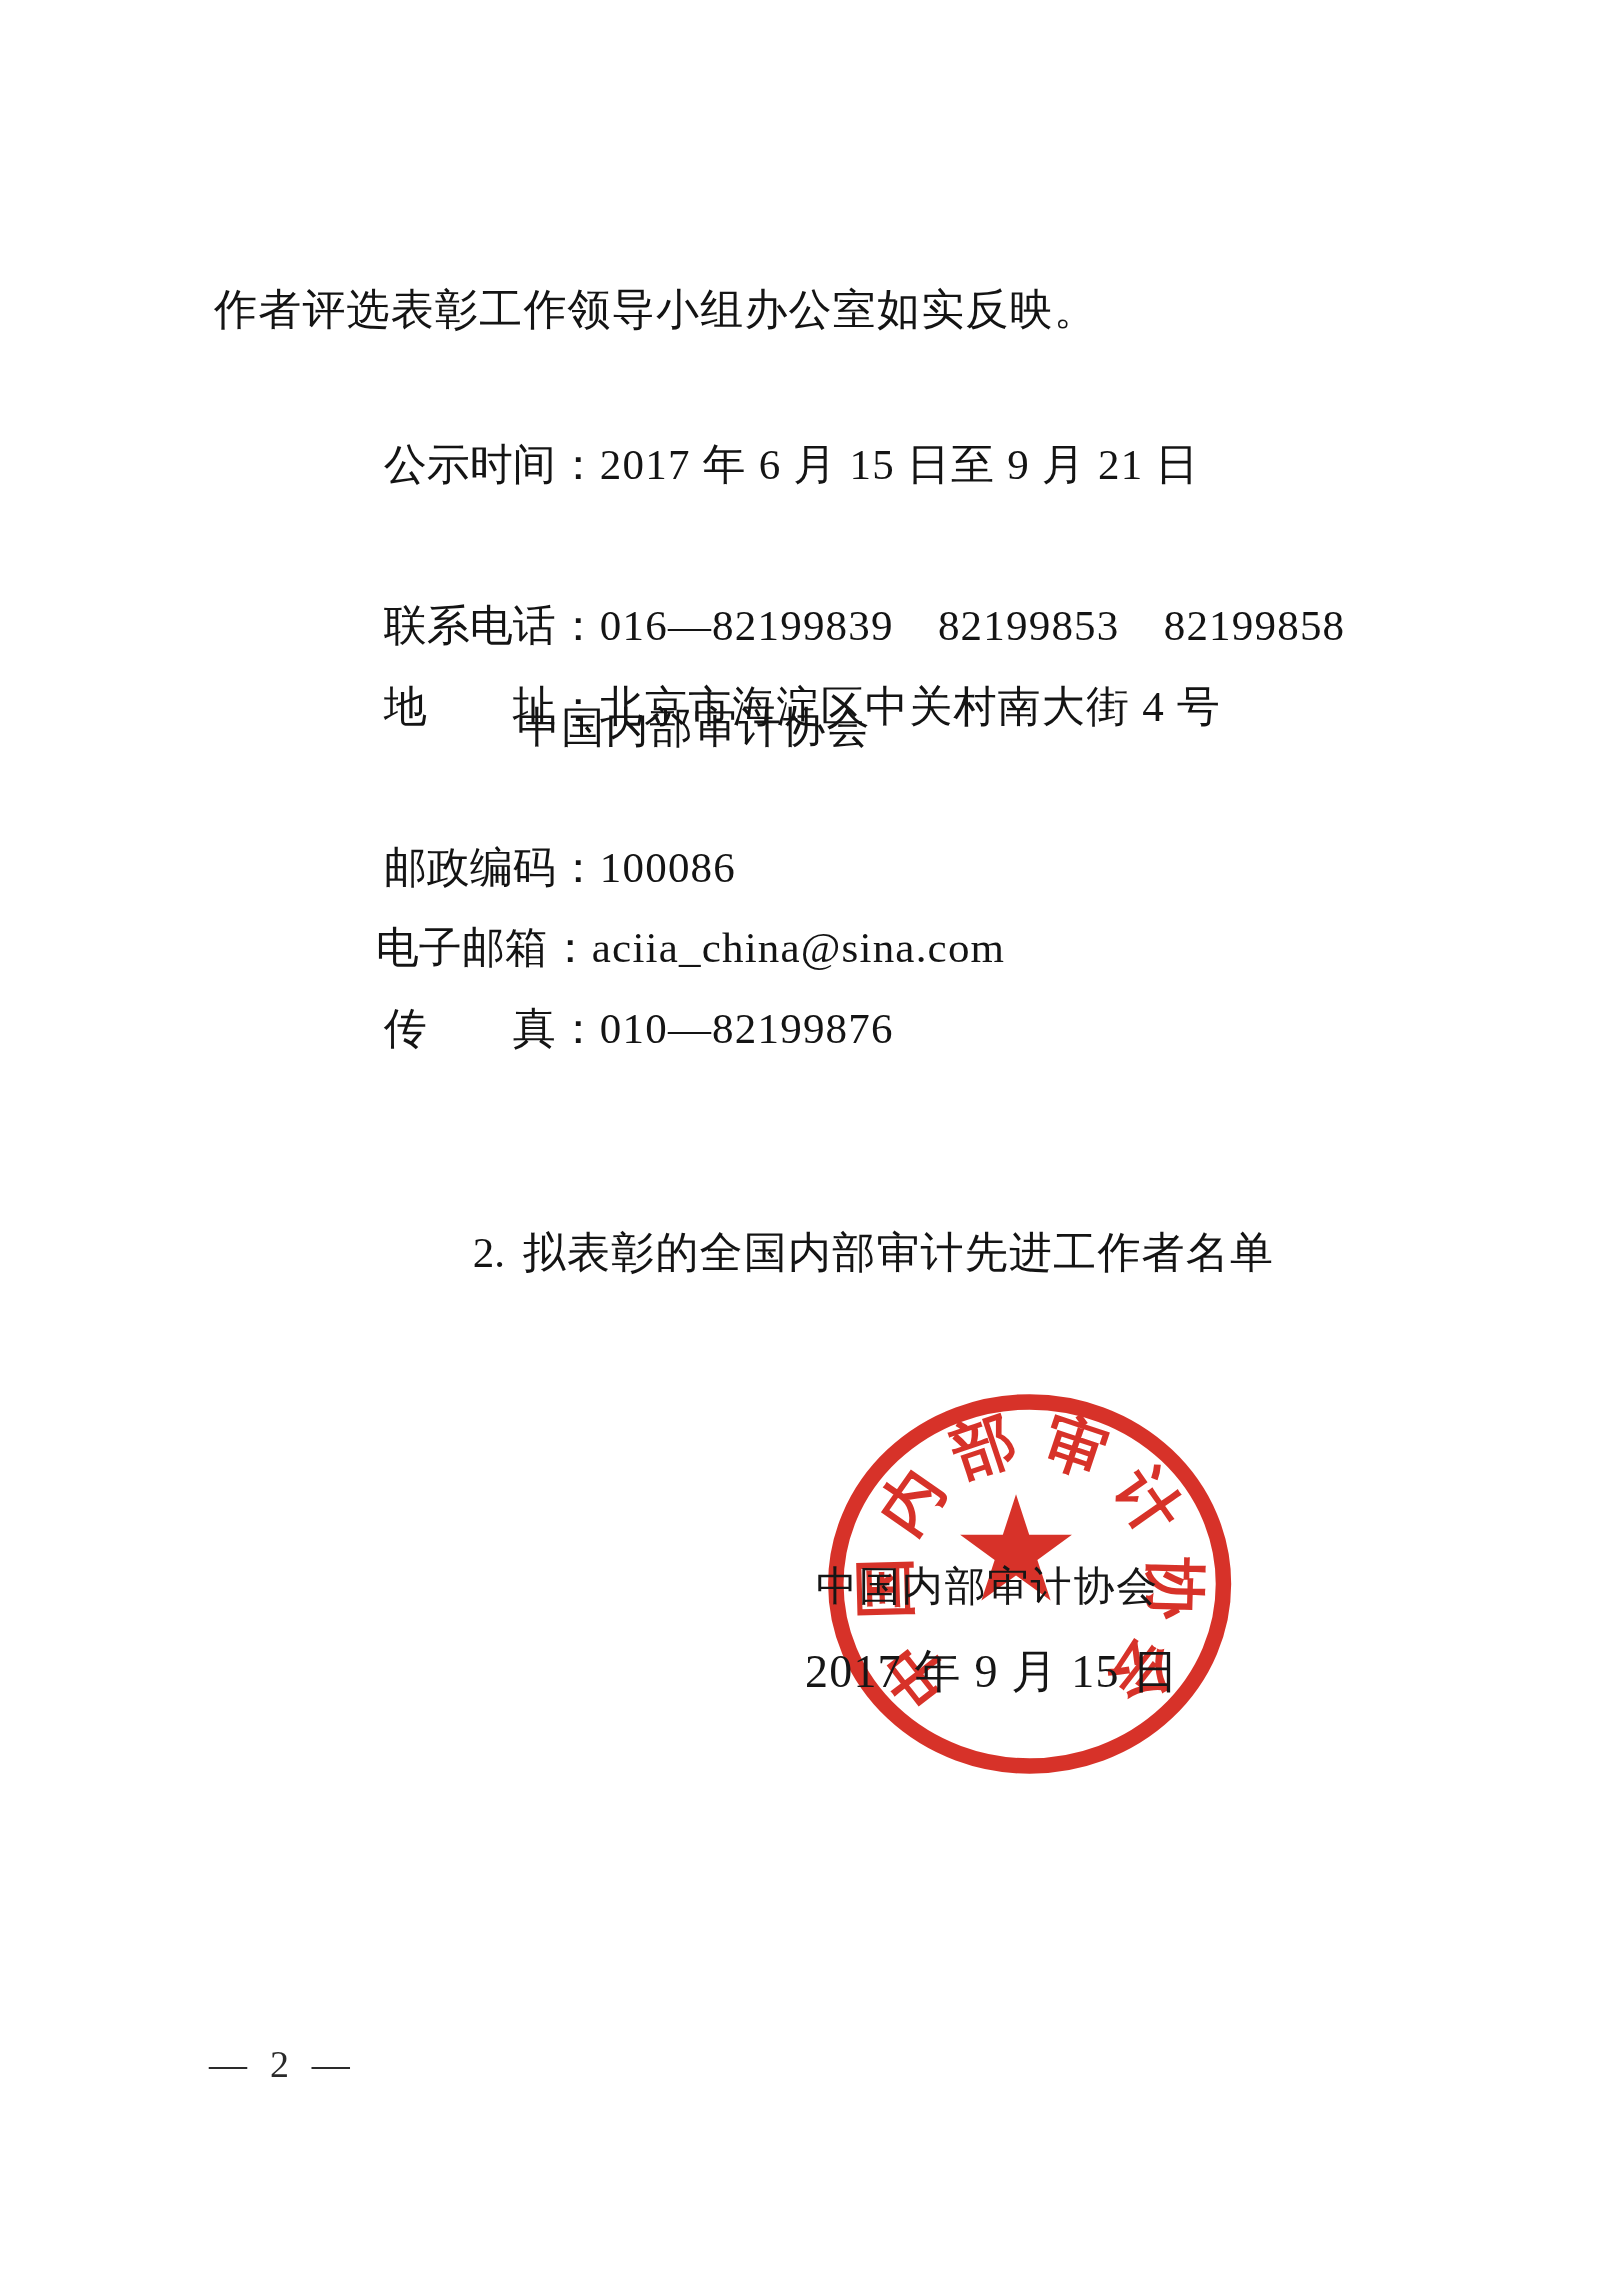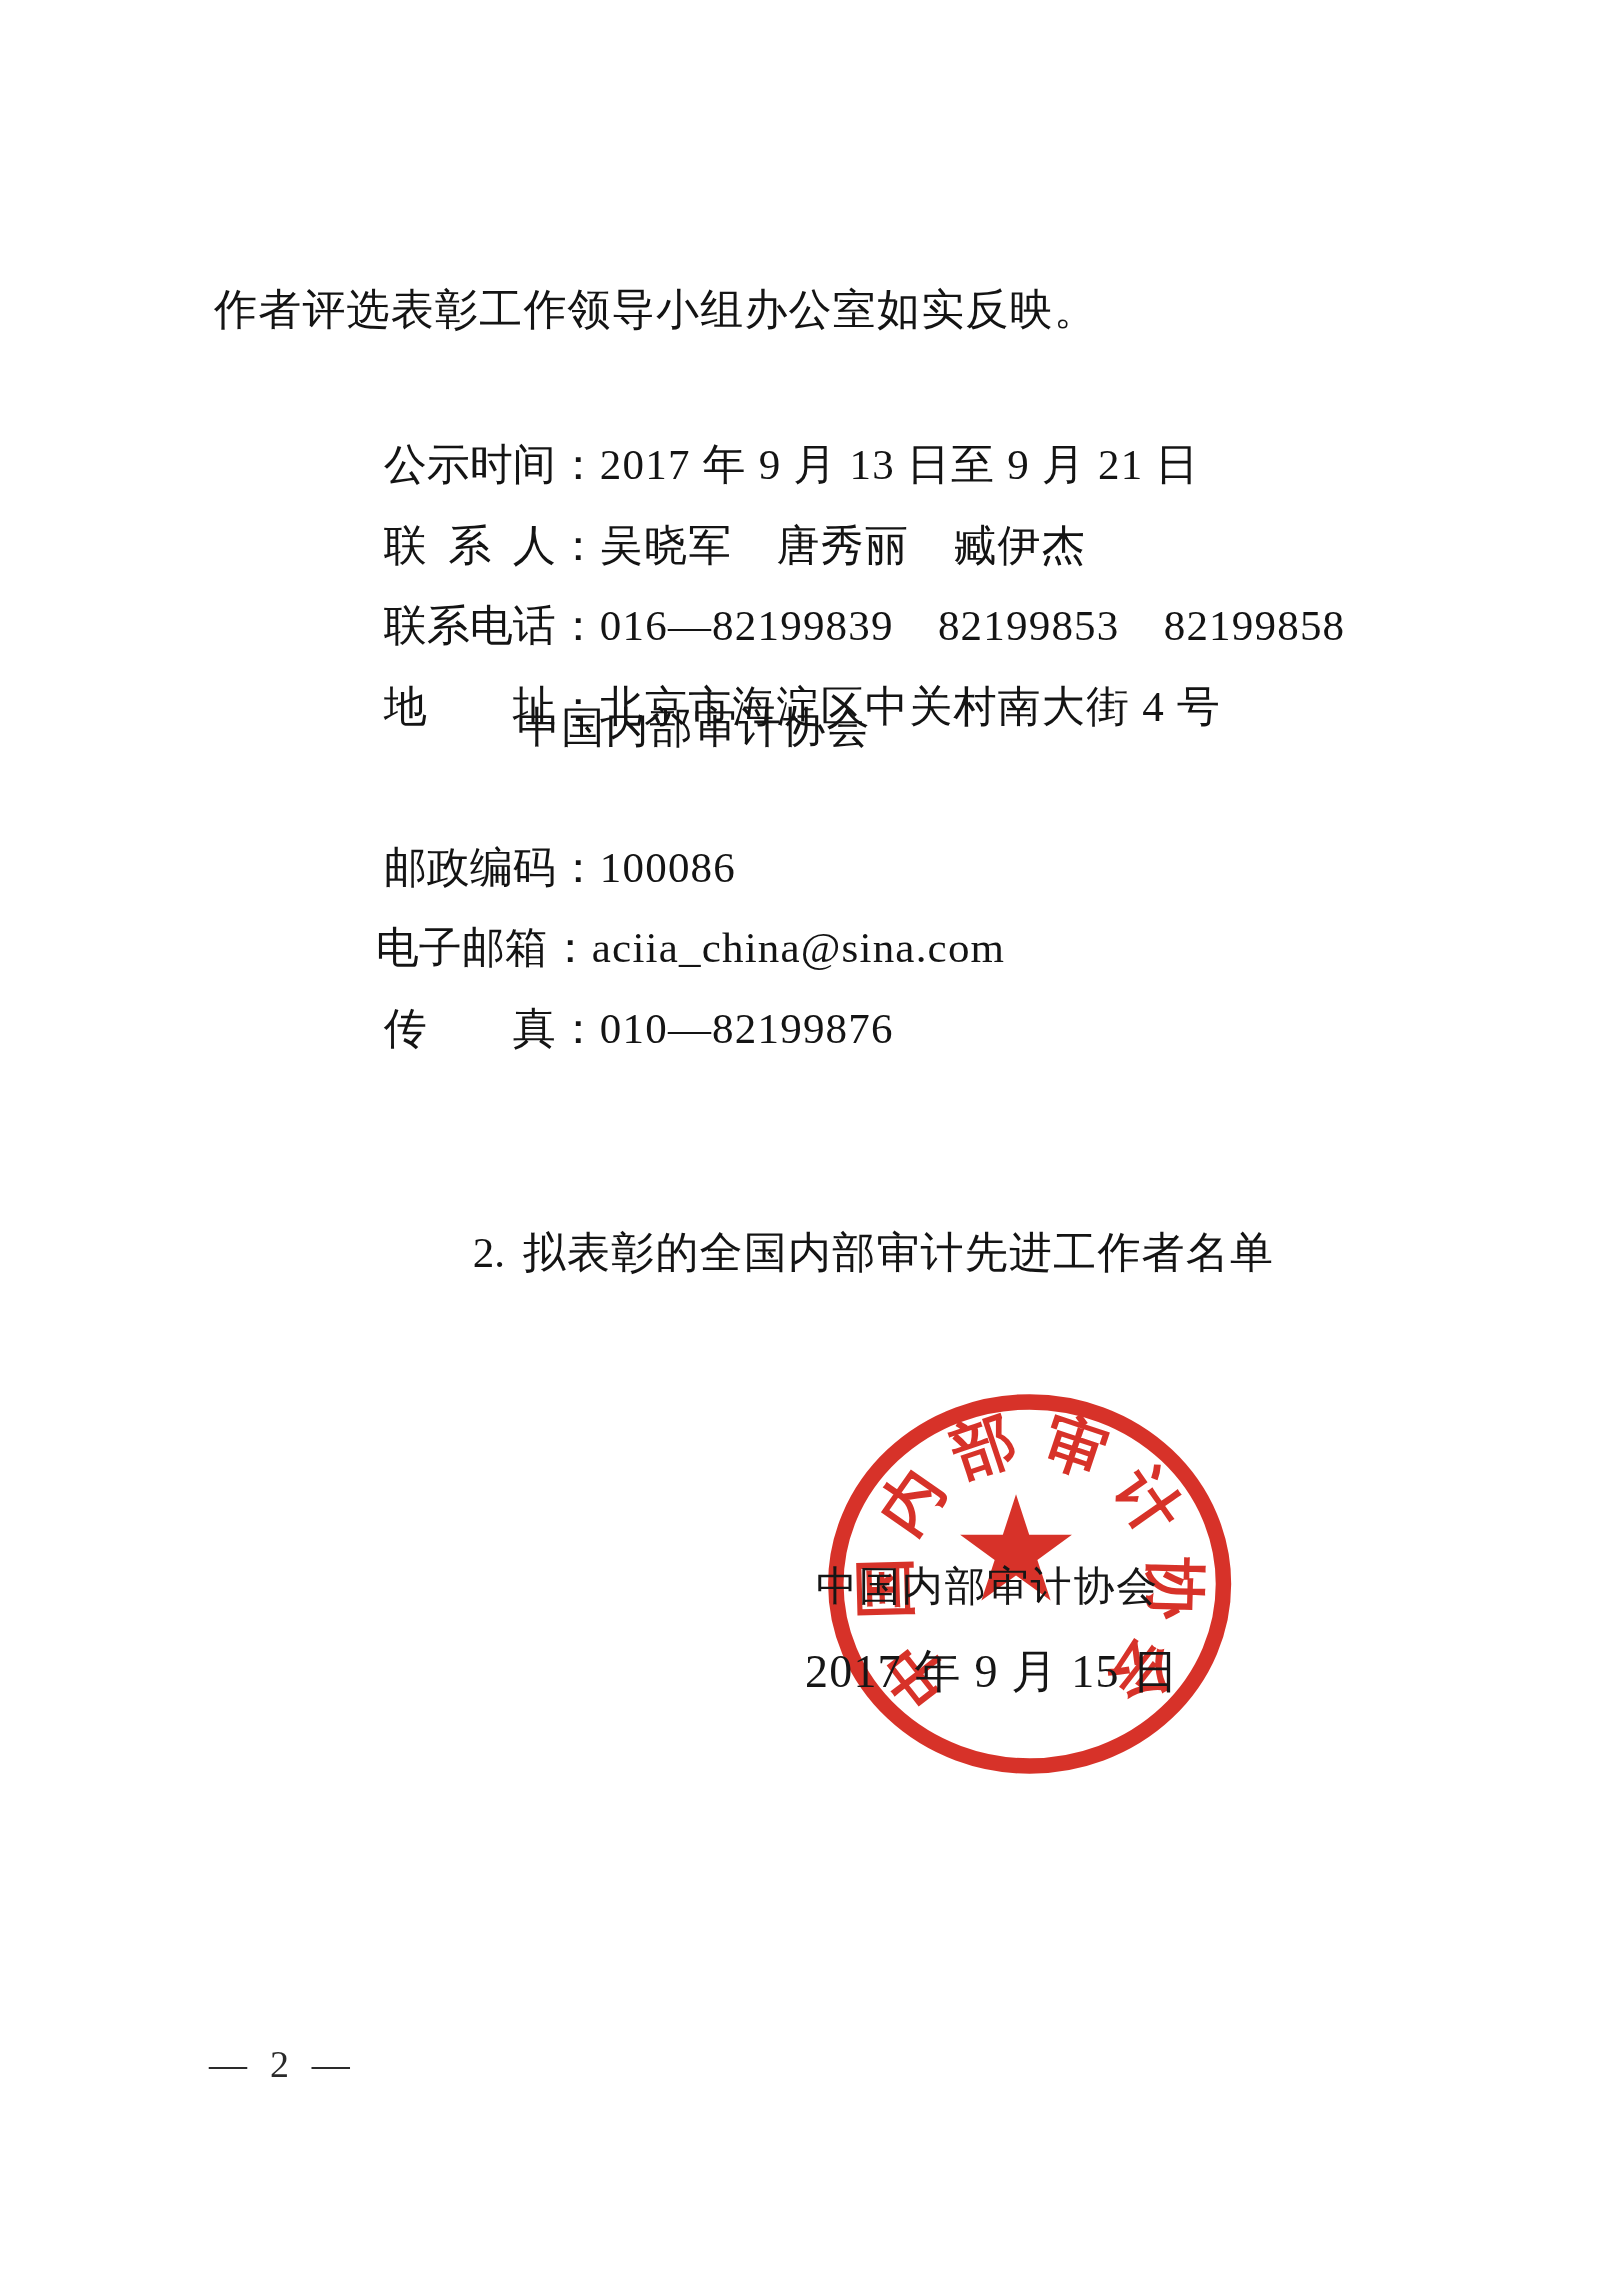--- a/index.html
+++ b/index.html
@@ -52,26 +52,23 @@
   }
 </style>
 </head>
 <body>
 
 <div class="page">
 
   <div class="line" style="left:214px; top:280px">作者评选表彰工作领导小组办公室如实反映。</div>
 
   <div class="line" style="left:300px; top:376px">
-    <span class="lbl">公示时间</span><span class="colon">：</span><span class="val">2017 年 9 月 13 日至 9 月 21 日</span>
+    <span class="lbl">公示时间</span><span class="colon">：</span><span class="val">2017 年 6 月 15 日至 9 月 21 日</span>
   </div>
 
-  <div class="line" style="left:300px; top:457px">
-    <span class="lbl">联 系 人</span><span class="colon">：</span><span class="val">吴晓军　唐秀丽　臧伊杰</span>
-  </div>
 
   <div class="line" style="left:300px; top:537px">
     <span class="lbl">联系电话</span><span class="colon">：</span><span class="val">016—82199839　82199853　82199858</span>
   </div>
 
   <div class="line" style="left:300px; top:618px">
     <span class="lbl">地  址</span><span class="colon">：</span><span class="val">北京市海淀区中关村南大街 4 号</span>
   </div>
 
   <div class="line" style="left:517px; top:698px">中国内部审计协会</div>

